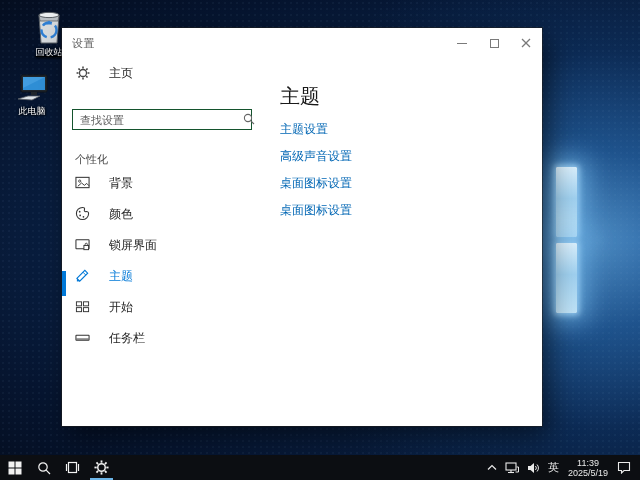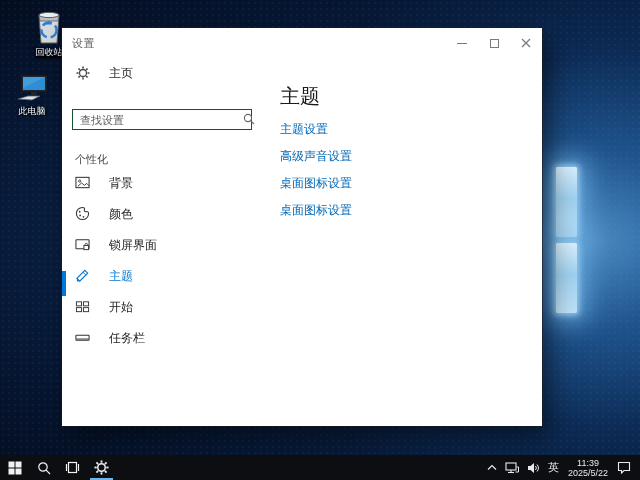--- a/index.html
+++ b/index.html
@@ -345,21 +345,21 @@
         <polygon points="1,4 3.5,4 7,1 7,11 3.5,8 1,8" fill="#eaeaea"></polygon>
         <path d="M8.5 4 a3 3 0 0 1 0 4" fill="none" stroke="#eaeaea" stroke-width="1"></path>
         <path d="M10 2.5 a5 5 0 0 1 0 7" fill="none" stroke="#eaeaea" stroke-width="1"></path>
       </svg>
     </div>
 
     <div class="tray-item lang">英</div>
 
     <div class="clock">
       <div>11:39</div>
-      <div>2025/5/22</div>
+      <div>2025/5/19</div>
     </div>
 
     <div class="tray-item">
       <svg width="14" height="13" viewBox="0 0 14 13">
         <path d="M1.5 1.5 h11 v8 h-5.5 l-2.5 2.5 v-2.5 h-3 Z" fill="none" stroke="#eaeaea" stroke-width="1.1"></path>
       </svg>
     </div>
 
   </div>
 </div>

